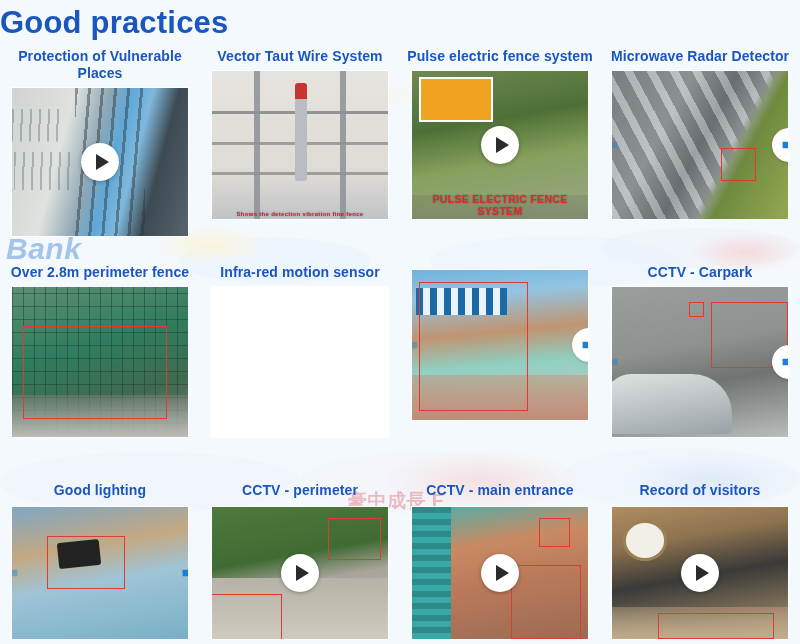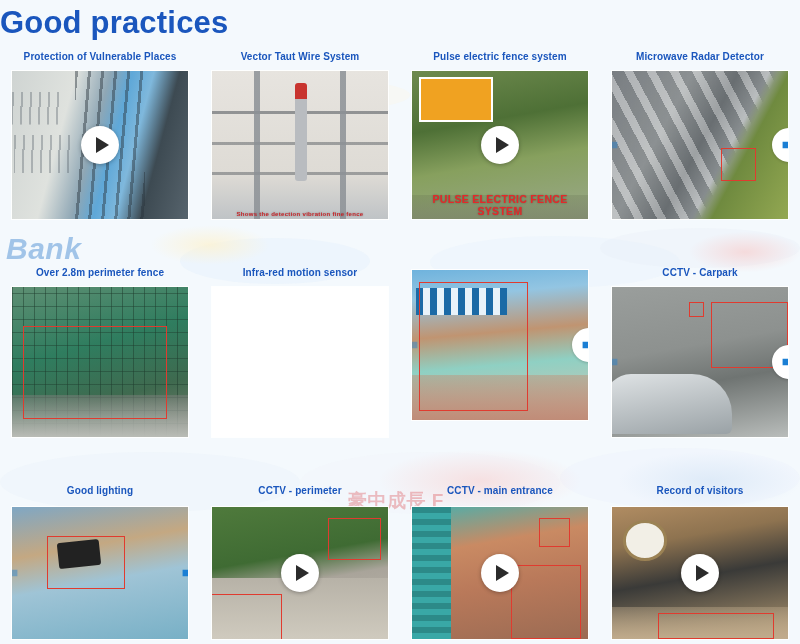--- a/index.html
+++ b/index.html
@@ -94,21 +94,21 @@
   .cell {
     position: relative;
     width: 200px;
     display: flex;
     flex-direction: column;
     align-items: center;
   }
 
   .cell-title {
     color: #1a56bd;
-    font-size: 10px;
+    font-size: 14px;
     font-weight: 700;
     line-height: 17px;
     text-align: center;
     width: 188px;
     letter-spacing: .1px;
   }
   .cell-title.two-line { line-height: 17px; }
 
   .media {
     position: relative;

